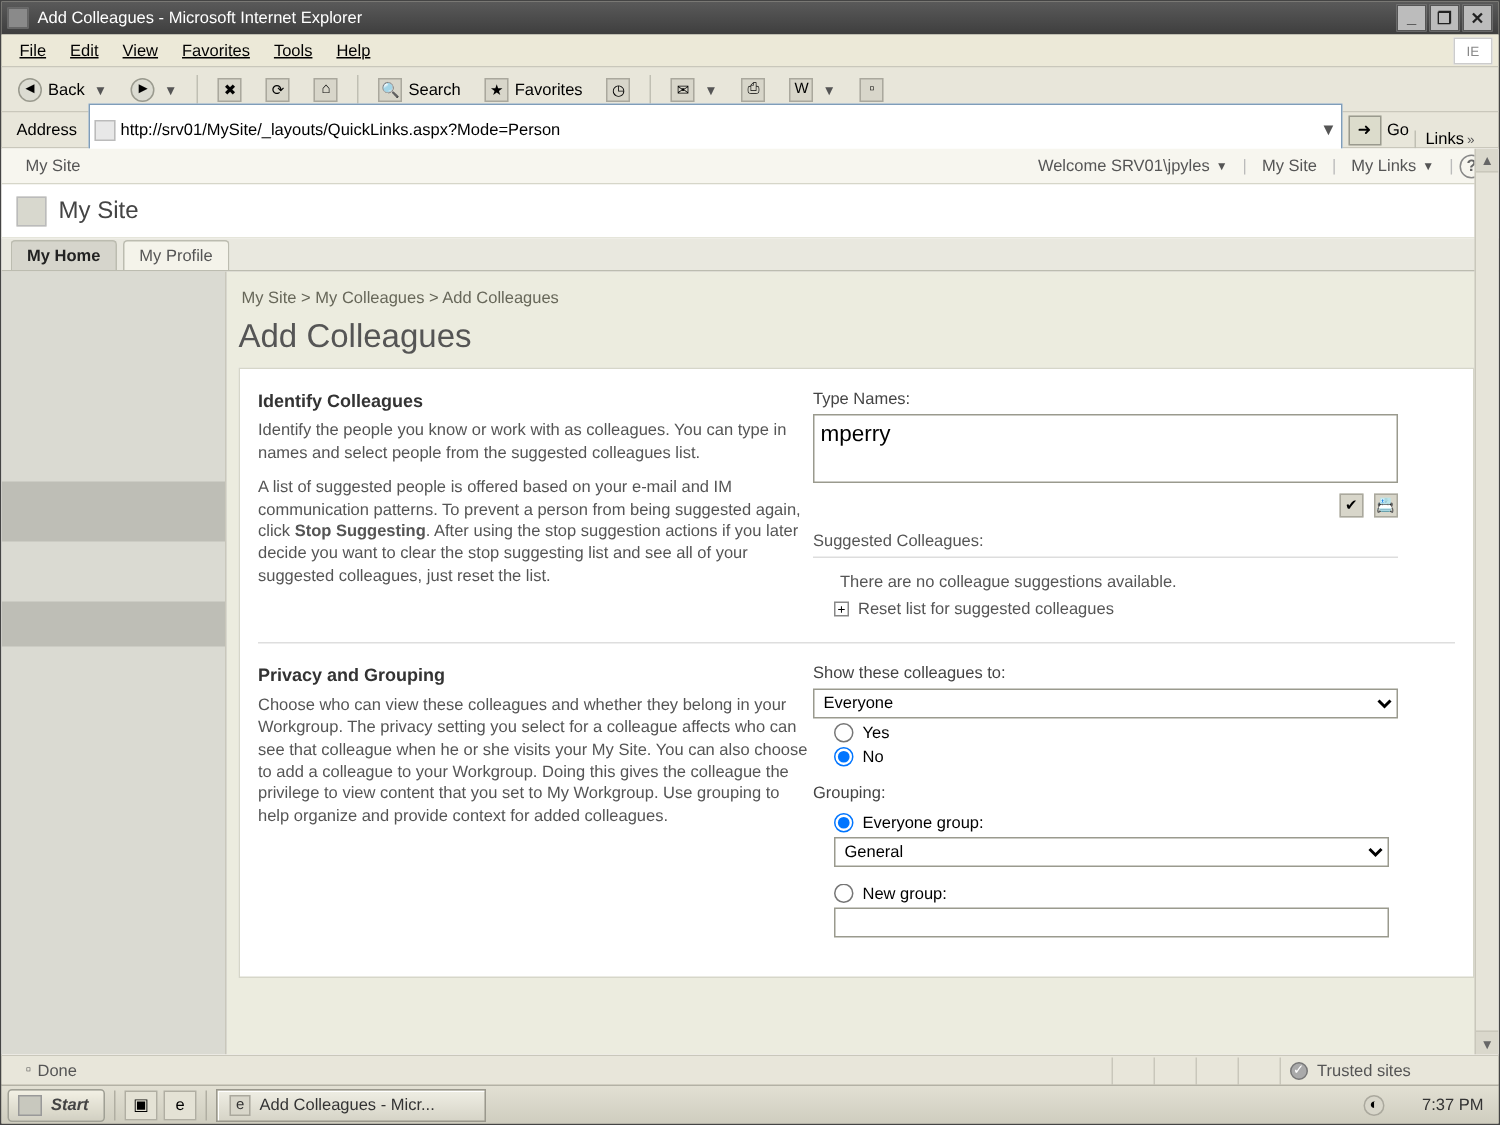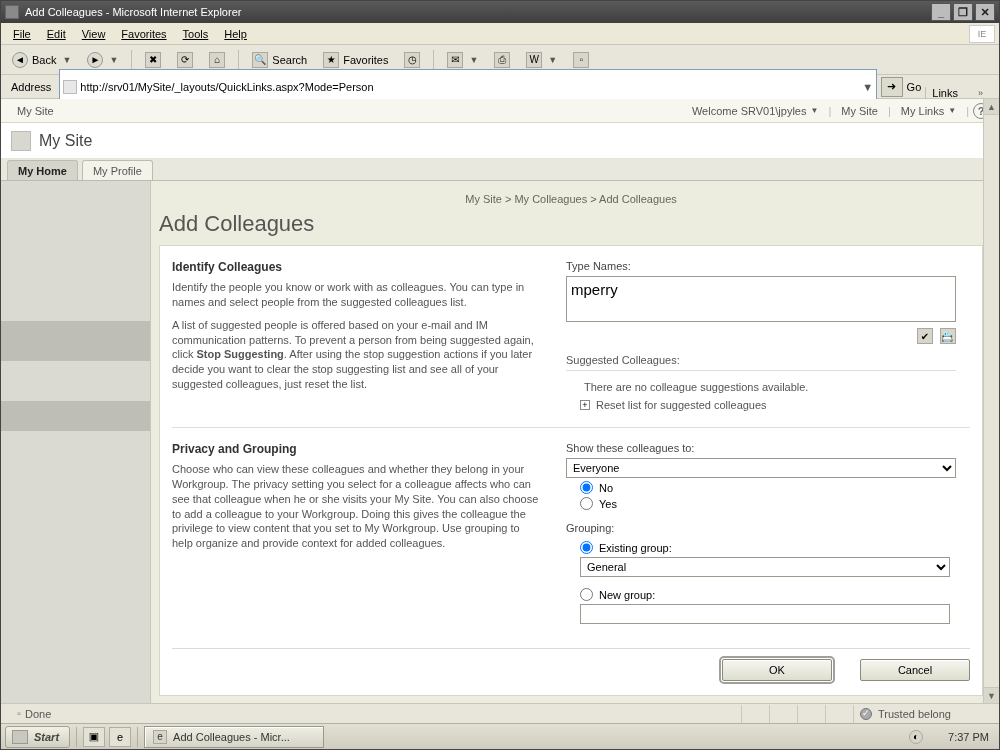--- a/index.html
+++ b/index.html
@@ -20,41 +20,41 @@
   .tsep { width: 1px; height: 20px; background: #c0bfb3; margin: 0 4px; }
   .tdrop { font-size:9px; color:#555; padding-left:2px;}
   .ticon { width:16px; height:16px; background:#d8d6ca; border:1px solid #aaa89d; display:inline-flex;align-items:center;justify-content:center;font-size:10px;}
   .addressbar { height: 24px; background: #e8e6da; border-bottom: 1px solid #c9c7bb; display: flex; align-items:center; padding: 2px 6px; gap:4px;}
   .addressbar .label { padding: 0 4px; }
   .addrinput-wrap { flex:1; display:flex; align-items:center; background:#fff; border:1px solid #7f9db9; height:36px;}
   .addrinput-wrap .pageicon { width:14px; height:14px; background:#e8e8e8; border:1px solid #bbb; margin:0 3px;}
   .addrinput { flex:1; border:none; outline:none; height:18px; font-size:11px; }
   .addrdrop { width:16px; text-align:center; color:#555;}
   .gobtn { width:22px; height:20px; background:#dcdccc; border:1px solid #9a9a8e; display:flex;align-items:center;justify-content:center;font-size:11px;}
-  .links-pane { padding: 0 10px 0 6px; border-left:1px solid #c0bfb3; display:flex; align-items:center; gap:20px;margin-top:12px;}
+  .links-pane { padding: 0 10px 0 6px; border-left:1px solid #c0bfb3; display:flex; align-items:center; gap:2px;margin-top:12px;}
   .content { flex:1; background:#fff; display:flex; flex-direction:column; overflow:hidden; position:relative;}
   .topstrip { height: 24px; border-bottom:1px solid #d6d6c9; display:flex; align-items:center; padding:0 10px; font-size:11px; color:#555; background:#f7f6ef;}
   .topstrip .spacer { flex:1; }
   .topstrip .seg { padding:0 6px; display:flex; align-items:center; gap:4px;}
   .topstrip .vsep { color:#bbb; padding:0 4px;}
   .helpcircle { width:16px; height:16px; border-radius:50%; border:1px solid #888; display:inline-flex;align-items:center;justify-content:center;font-weight:bold; color:#666;}
   .siteheader { height: 36px; display:flex; align-items:center; background:#fff; padding:0 10px; gap:8px; border-bottom:1px solid #e5e5da;}
   .sitelogo { width:20px; height:20px; background:#d8d8ce; border:1px solid #bbb;}
   .sitetitle { font-size:16px; color:#444; }
   .tabstrip { height:22px; background:#e9e8df; display:flex; align-items:flex-end; padding:0 6px; border-bottom:1px solid #bcbcb0;}
   .tab { padding:4px 10px 3px 10px; border:1px solid #bcbcb0; border-bottom:none; margin-right:4px; font-size:11px; background:#f4f3ea; color:#555; border-top-left-radius:3px; border-top-right-radius:3px;}
   .tab.active { background:#d6d5cc; color:#222; font-weight:bold;}
   .mainarea { flex:1; display:flex; overflow:hidden; }
   .leftgutter { width:150px; background:#dadad2; border-right:1px solid #c9c7bb; position:relative;}
   .leftgutter .band { position:absolute; left:0; right:0; background:#bebeb6; }
   .pagewrap { flex:1; background:#ececdf; display:flex; flex-direction:column; padding:8px 16px 8px 8px; overflow:auto; }
-  .breadcrumb { font-size:11px; color:#676759; padding:4px 2px 6px 2px;text-align:center; }
+  .breadcrumb { font-size:11px; color:#676759; padding:4px 2px 6px 2px; }
   .pagetitle { font-size:22px; color:#555; padding: 0 0 8px 0; font-weight:normal;}
   .formpanel { background:#fff; border:1px solid #d6d6c9; padding:10px 12px; }
-  .section { display:flex; gap: 24px; padding: 4px 0 16px 0; }
+  .section { display:flex; padding: 4px 0 16px 0; }
   .section + .section { border-top:1px solid #dedede; padding-top:14px; }
   .leftcol { flex: 0 0 370px; }
   .rightcol { flex: 1; position:relative;}
   .sech { font-size:12px; font-weight:bold; color:#333; padding-bottom:6px; }
   .sectext { font-size:11px; color:#555; line-height:1.35; }
   .sectext p { margin-bottom:8px; }
   .lbl { font-size:11px; color:#444; display:block; padding-bottom:4px;}
   .textarea { width: 390px; height: 46px; border:1px solid #9a9a8e; background:#fff; padding:4px; font-size:15px; resize:none;}
   .picker-icons { text-align:right; width:390px; padding-top:4px;}
   .picker-icons .ticon { display:inline-flex; margin-left:4px;}
@@ -241,48 +241,44 @@
                 <p>Choose who can view these colleagues and whether they belong in your Workgroup. The privacy setting you select for a colleague affects who can see that colleague when he or she visits your My Site. You can also choose to add a colleague to your Workgroup. Doing this gives the colleague the privilege to view content that you set to My Workgroup. Use grouping to help organize and provide context for added colleagues.</p>
               </div>
             </div>
             <div class="rightcol">
               <label class="lbl">Show these colleagues to:</label>
               <select class="sel">
                 <option selected="">Everyone</option>
               </select>
 
               <div class="radiorow">
+                <input type="radio" name="wg" style="">
+                <span>Yes</span>
+              </div>
+              <div class="radiorow">
                 <input type="radio" name="wg" checked="" style="">
                 <span>No</span>
-              </div>
-              <div class="radiorow">
-                <input type="radio" name="wg" style="">
-                <span>Yes</span>
               </div>
 
               <label class="lbl" style="margin-top:12px;">Grouping:</label>
               <div class="radiorow">
                 <input type="radio" name="grp" checked="" style="">
-                <span>Existing group:</span>
+                <span>Everyone group:</span>
               </div>
               <select class="sel" style="width:370px;margin-left:14px;margin-bottom:8px;">
                 <option selected="">General</option>
               </select>
               <div class="radiorow">
                 <input type="radio" name="grp" style="">
                 <span>New group:</span>
               </div>
               <input class="txt" style="margin-left: 14px;" value="">
             </div>
           </div>
 
-          <div class="btnrow">
-            <button class="formbtn primary">OK</button>
-            <button class="formbtn">Cancel</button>
-          </div>
         </div>
       </div>
     </div>
 
     <div class="scrollbar">
       <div class="arrow">▲</div>
       <div class="track"></div>
       <div class="arrow bottom">▼</div>
     </div>
   </div>
@@ -291,21 +287,21 @@
     <div class="cell first">
       <span class="ticon" style="width:12px;height:12px;border:none;background:transparent;">▫</span>
       <span>Done</span>
     </div>
     <div class="cell" style="width:28px;"></div>
     <div class="cell" style="width:28px;"></div>
     <div class="cell" style="width:28px;"></div>
     <div class="cell" style="width:28px;"></div>
     <div class="cell" style="min-width:140px;">
       <span class="secicon"></span>
-      <span>Trusted belong</span>
+      <span>Trusted sites</span>
     </div>
   </div>
 
   <div class="taskbar">
     <div class="startbtn">
       <span class="winflag"></span>
       <span>Start</span>
     </div>
     <span class="qlsep"></span>
     <span class="ql">▣</span>

